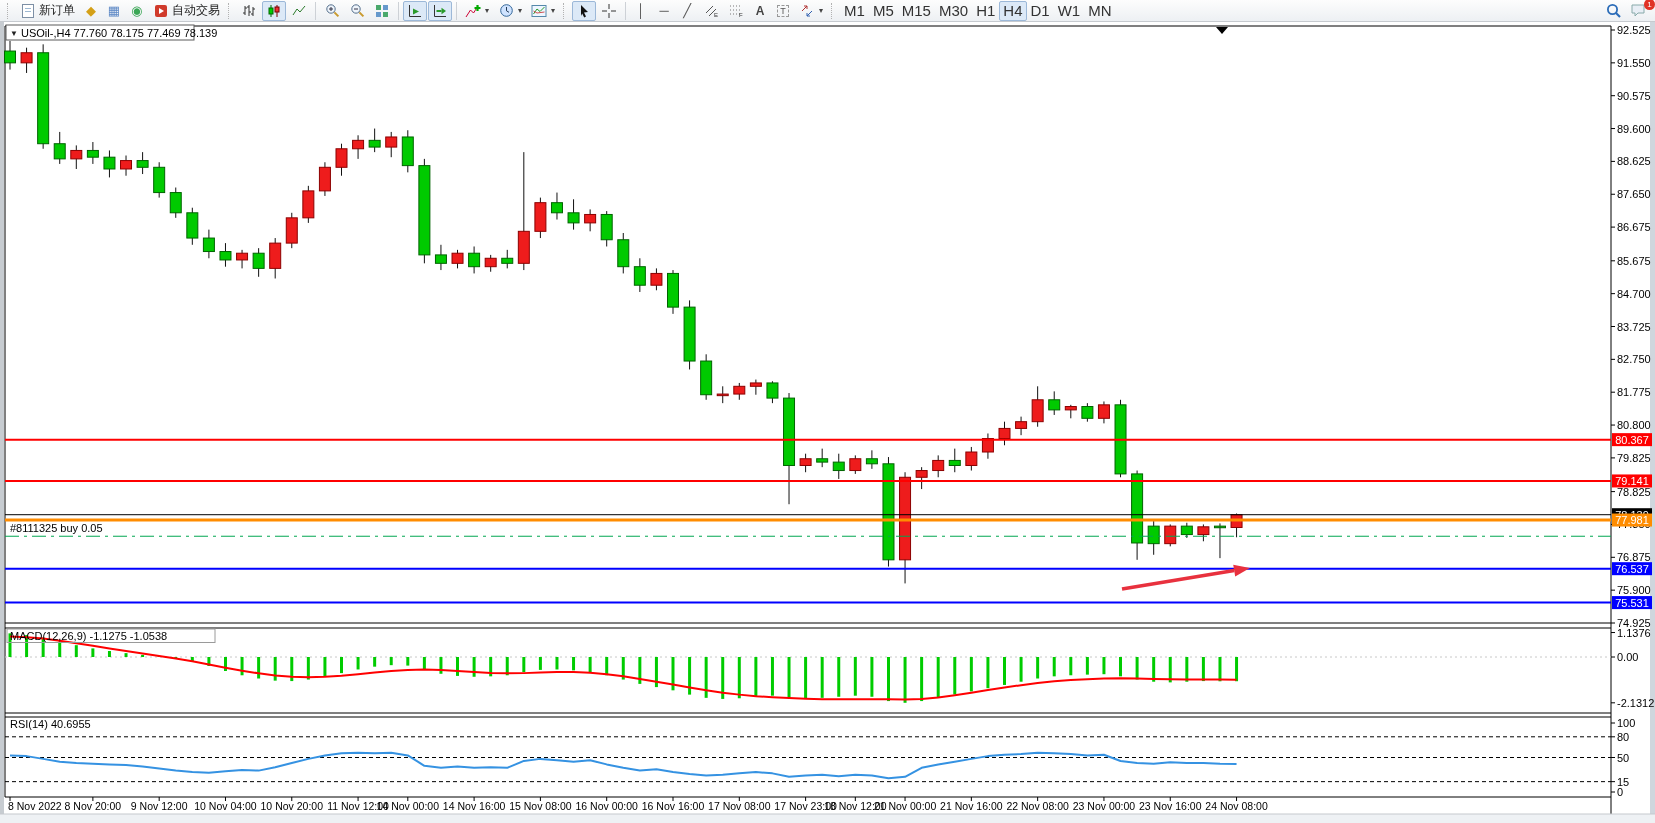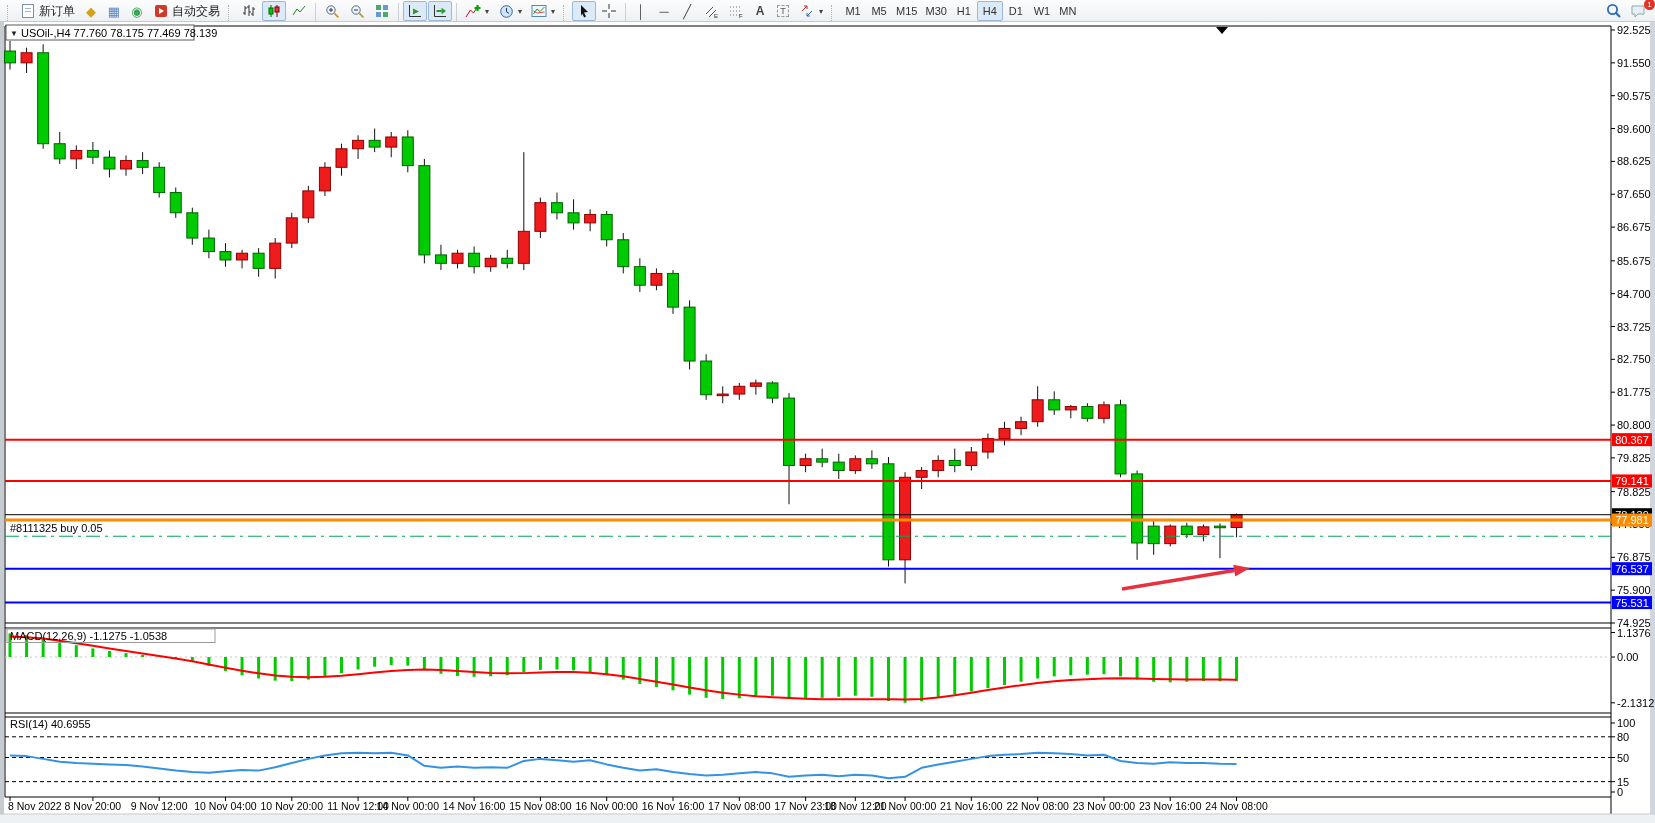--- a/index.html
+++ b/index.html
@@ -1,26 +1,26 @@
 <!DOCTYPE html>
 <html><head>
 <meta charset="utf-8">
 <style>
   html,body{margin:0;padding:0}
   body{width:1655px;height:823px;position:relative;overflow:hidden;background:#fff;
        font-family:"Liberation Sans",sans-serif;-webkit-font-smoothing:antialiased}
   
   .toolbar{position:absolute;top:0;left:0;width:1655px;height:22px;box-sizing:border-box;
            background:linear-gradient(#fdfdfd,#edf0f3);border-bottom:1px solid #c6cacf;
-           display:flex;align-items:flex-end;padding:0 4px;gap:1px;z-index:5}
+           display:flex;align-items:center;padding:0 4px;gap:1px;z-index:5}
   .btn{height:20px;min-width:22px;padding:0 3px;display:flex;align-items:center;justify-content:center;
        gap:3px;border:1px solid transparent;border-radius:2px;background:transparent;
        font:12px "Liberation Sans",sans-serif;color:#222;cursor:default;box-sizing:border-box}
   .btn.pressed{background:#dce9f7;border-color:#9cb8d8}
-  .tf{min-width:26px;font-size:11px;color:#333}
+  .tf{min-width:26px;font-size:15px;color:#333}
   .grip{width:4px;height:16px;border-left:1px dotted #b2b2b2;margin:0 3px}
   .sep{width:1px;height:18px;background:#cdd1d6;margin:0 3px}
   .caret{font-size:8px;color:#444;margin-left:1px}
   .glyph{font-size:13px;line-height:1}
   .spacer{flex:1}
   .ic{display:inline-flex;align-items:center;justify-content:center;width:16px;height:16px}
   .doc{width:10px;height:12px;border:1px solid #7d8fa5;background:#fff;position:relative}
   .doc::after{content:"";position:absolute;left:2px;right:2px;top:3px;height:6px;
               background:repeating-linear-gradient(#9db8d2 0 1px,transparent 1px 3px)}
   .at{width:12px;height:12px;border-radius:2px;background:#d03a2b;position:relative}

